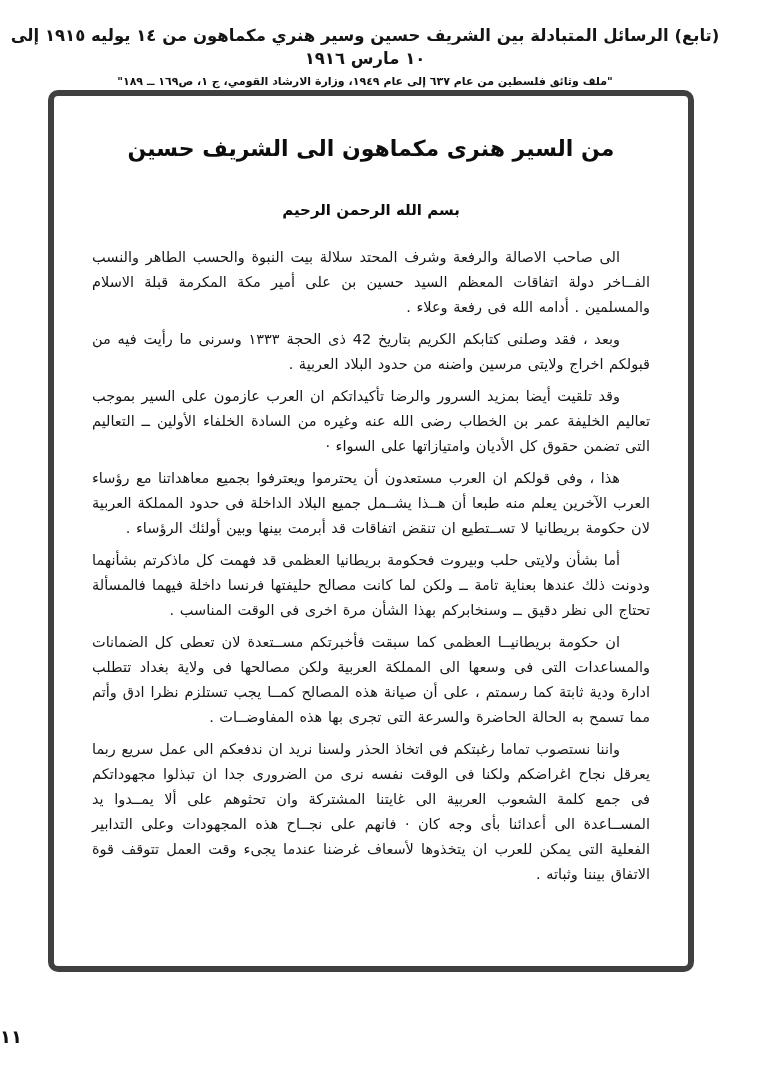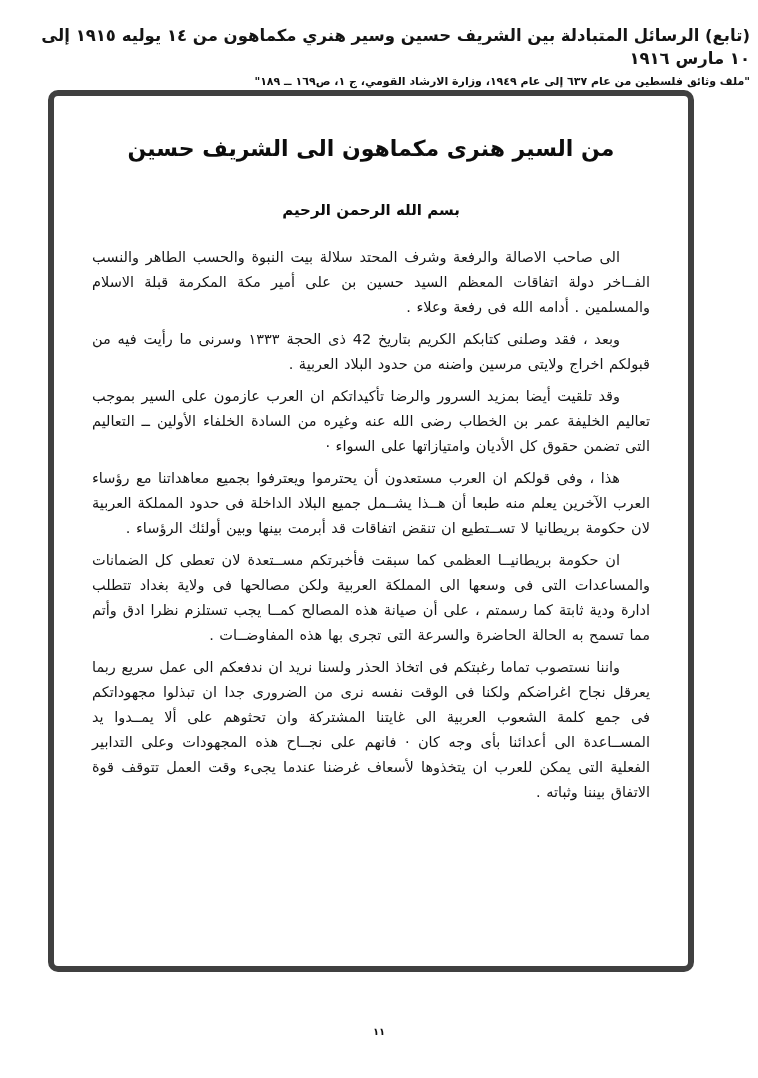--- a/index.html
+++ b/index.html
@@ -16,22 +16,22 @@
     width: 758px;
     height: 1078px;
     background: #ffffff;
     overflow: hidden;
   }
   .doc-header {
     position: absolute;
     top: 24px;
     left: 0;
     width: 730px;
+    text-align: center;
     direction: rtl;
-    margin-left: 20px;
   }
   .doc-header .line1 {
     font-size: 16.5px;
     font-weight: bold;
     letter-spacing: 0px;
     line-height: 1.4;
   }
   .doc-header .line2 {
     margin-top: 5px;
     font-size: 11px;
@@ -83,22 +83,22 @@
     text-align: justify;
     text-indent: 30px;
     word-spacing: 1px;
     color: #161616;
   }
   .page-number {
     position: absolute;
     left: 0;
     top: 1026px;
     width: 758px;
-    text-align: center;
-    font-size: 10px;
+    text-align: left;
+    font-size: 18px;
     font-weight: bold;
     direction: rtl;
     color: #111111;
   }
 </style>
 </head>
 <body>
 
 <div class="page">
 
@@ -112,20 +112,21 @@
 
       <div class="letter-title">من السير هنرى مكماهون الى الشريف حسين</div>
 
       <div class="basmala">بسم الله الرحمن الرحيم</div>
 
       <div class="body-text">
         <p>الى صاحب الاصالة والرفعة وشرف المحتد سلالة بيت النبوة والحسب الطاهر والنسب الفــاخر دولة اتفاقات المعظم السيد حسين بن على أمير مكة المكرمة قبلة الاسلام والمسلمين . أدامه الله فى رفعة وعلاء .</p>
         <p>وبعد ، فقد وصلنى كتابكم الكريم بتاريخ 42 ذى الحجة ١٣٣٣ وسرنى ما رأيت فيه من قبولكم اخراج ولايتى مرسين واضنه من حدود البلاد العربية .</p>
         <p>وقد تلقيت أيضا بمزيد السرور والرضا تأكيداتكم ان العرب عازمون على السير بموجب تعاليم الخليفة عمر بن الخطاب رضى الله عنه وغيره من السادة الخلفاء الأولين ــ التعاليم التى تضمن حقوق كل الأديان وامتيازاتها على السواء ·</p>
         <p>هذا ، وفى قولكم ان العرب مستعدون أن يحترموا ويعترفوا بجميع معاهداتنا مع رؤساء العرب الآخرين يعلم منه طبعا أن هــذا يشــمل جميع البلاد الداخلة فى حدود المملكة العربية لان حكومة بريطانيا لا تســتطيع ان تنقض اتفاقات قد أبرمت بينها وبين أولئك الرؤساء .</p>
+        <p>أما بشأن ولايتى حلب وبيروت فحكومة بريطانيا العظمى قد فهمت كل ماذكرتم بشأنهما ودونت ذلك عندها بعناية تامة ــ ولكن لما كانت مصالح حليفتها فرنسا داخلة فيهما فالمسألة تحتاج الى نظر دقيق ــ وسنخابركم بهذا الشأن مرة اخرى فى الوقت المناسب .</p>
         <p>ان حكومة بريطانيــا العظمى كما سبقت فأخبرتكم مســتعدة لان تعطى كل الضمانات والمساعدات التى فى وسعها الى المملكة العربية ولكن مصالحها فى ولاية بغداد تتطلب ادارة ودية ثابتة كما رسمتم ، على أن صيانة هذه المصالح كمــا يجب تستلزم نظرا ادق وأتم مما تسمح به الحالة الحاضرة والسرعة التى تجرى بها هذه المفاوضــات .</p>
         <p>واننا نستصوب تماما رغبتكم فى اتخاذ الحذر ولسنا نريد ان ندفعكم الى عمل سريع ربما يعرقل نجاح اغراضكم ولكنا فى الوقت نفسه نرى من الضرورى جدا ان تبذلوا مجهوداتكم فى جمع كلمة الشعوب العربية الى غايتنا المشتركة وان تحثوهم على ألا يمــدوا يد المســاعدة الى أعدائنا بأى وجه كان · فانهم على نجــاح هذه المجهودات وعلى التدابير الفعلية التى يمكن للعرب ان يتخذوها لأسعاف غرضنا عندما يجىء وقت العمل تتوقف قوة الاتفاق بيننا وثباته .</p>
       </div>
 
     </div>
   </div>
 
   <div class="page-number">١١</div>
 
 </div>

